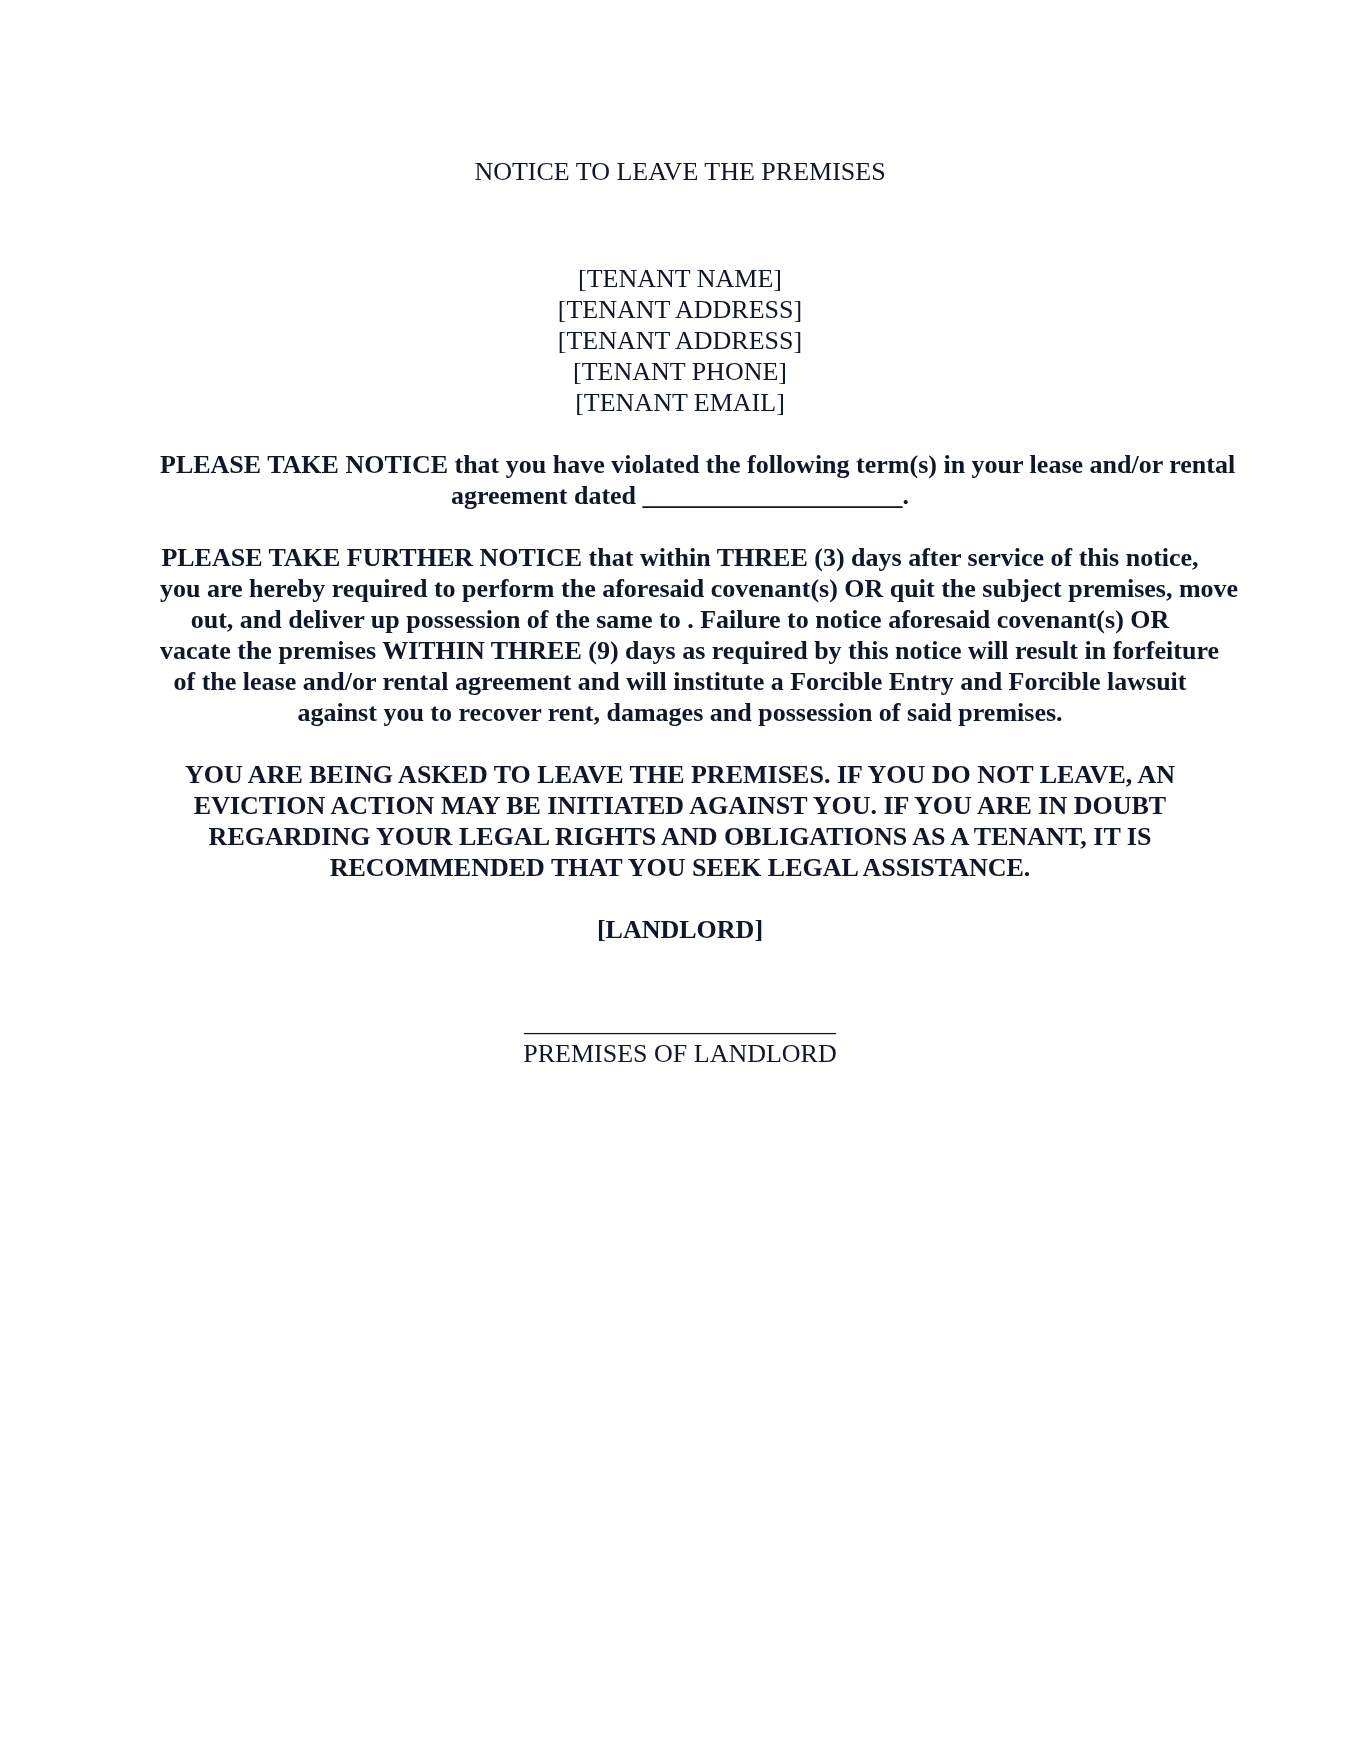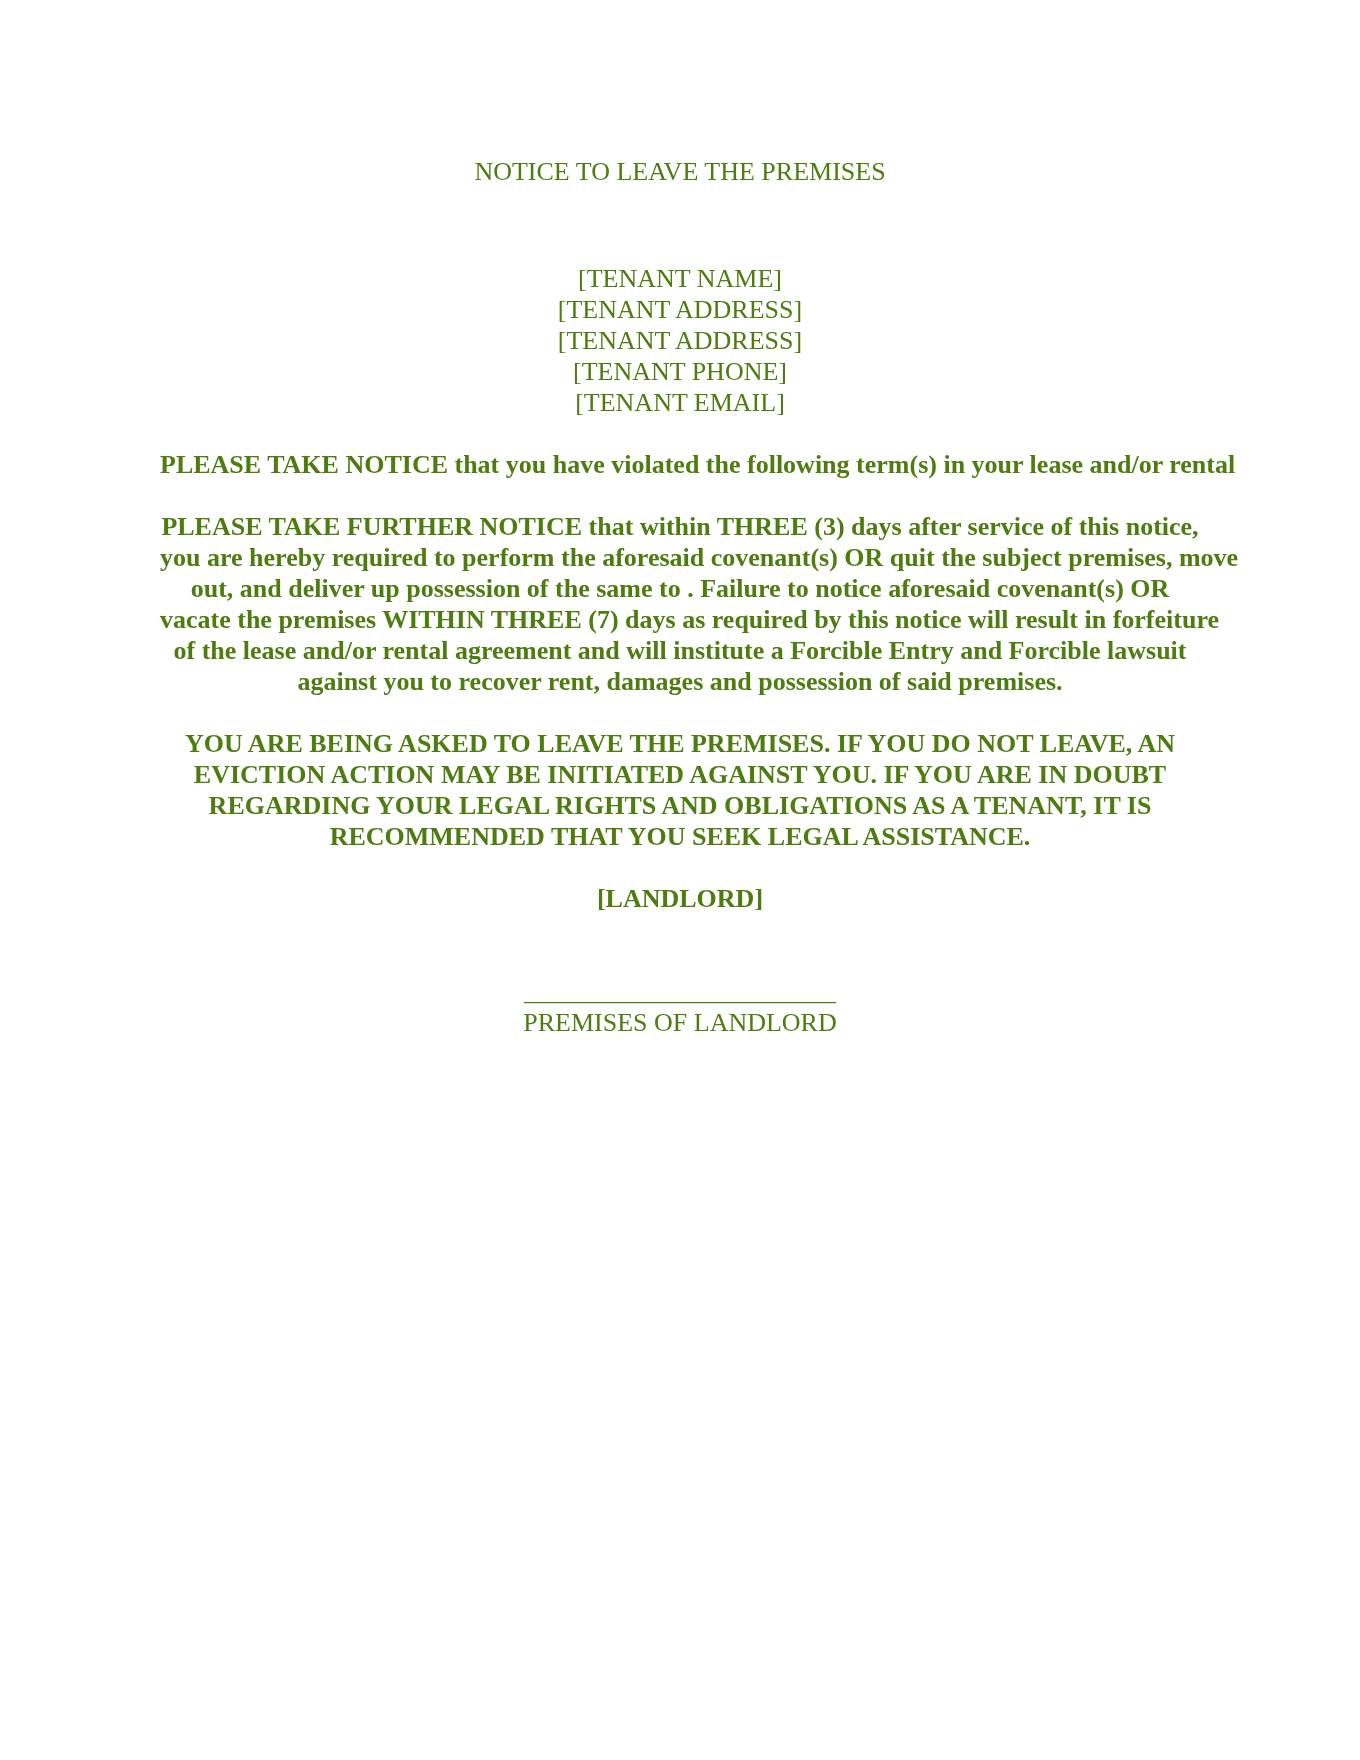--- a/index.html
+++ b/index.html
@@ -9,21 +9,21 @@
   }
   .page {
     position: relative;
     width: 1360px;
     height: 1760px;
     background: #ffffff;
     overflow: hidden;
     font-family: "Liberation Serif", "DejaVu Serif", serif;
     font-size: 26px;
     line-height: 31px;
-    color: #4d7c0f;
+    color: #0f172a;
   }
   .content {
     padding: 156px 160px 0 160px; 
   }
   .line {
     white-space: pre;   
     height: 31px;
     text-align: center;
   }
   .doc-title {
@@ -53,27 +53,28 @@
       <div class="line">[TENANT NAME]</div>
       <div class="line">[TENANT ADDRESS]</div>
       <div class="line">[TENANT ADDRESS]</div>
       <div class="line">[TENANT PHONE]</div>
       <div class="line">[TENANT EMAIL]</div>
     </div>
 
 
     <div class="paragraph">
       <div class="line">PLEASE TAKE NOTICE that you have violated the following term(s) in your lease and/or rental</div>
+      <div class="line">agreement dated ____________________.</div>
     </div>
 
     <div class="paragraph">
       <div class="line">PLEASE TAKE FURTHER NOTICE that within THREE (3) days after service of this notice,</div>
       <div class="line">you are hereby required to perform the aforesaid covenant(s) OR quit the subject premises, move</div>
       <div class="line">out, and deliver up possession of the same to . Failure to notice aforesaid covenant(s) OR</div>
-      <div class="line">vacate the premises WITHIN THREE (7) days as required by this notice will result in forfeiture</div>
+      <div class="line">vacate the premises WITHIN THREE (9) days as required by this notice will result in forfeiture</div>
       <div class="line">of the lease and/or rental agreement and will institute a Forcible Entry and Forcible lawsuit</div>
       <div class="line">against you to recover rent, damages and possession of said premises.</div>
     </div>
 
     <div class="paragraph">
       <div class="line">YOU ARE BEING ASKED TO LEAVE THE PREMISES. IF YOU DO NOT LEAVE, AN</div>
       <div class="line">EVICTION ACTION MAY BE INITIATED AGAINST YOU. IF YOU ARE IN DOUBT</div>
       <div class="line">REGARDING YOUR LEGAL RIGHTS AND OBLIGATIONS AS A TENANT, IT IS</div>
       <div class="line">RECOMMENDED THAT YOU SEEK LEGAL ASSISTANCE.</div>
     </div>

